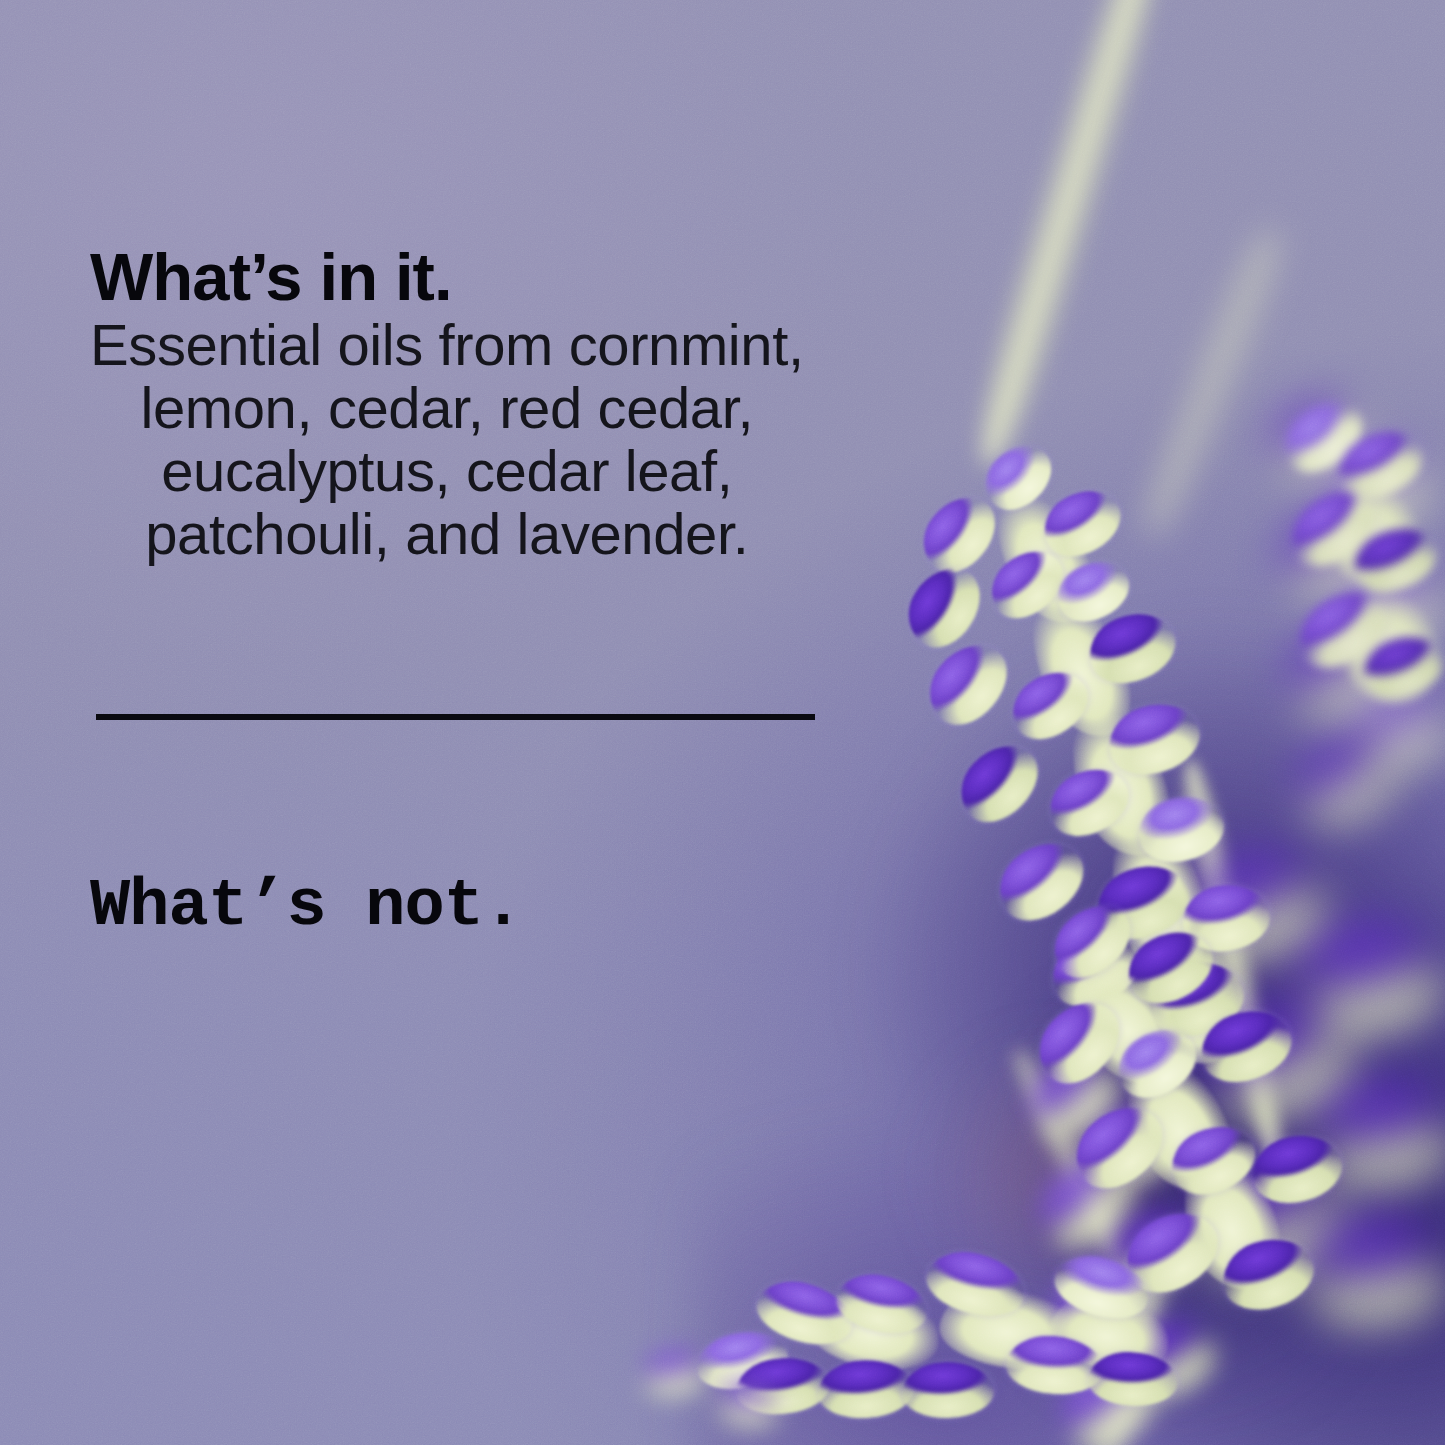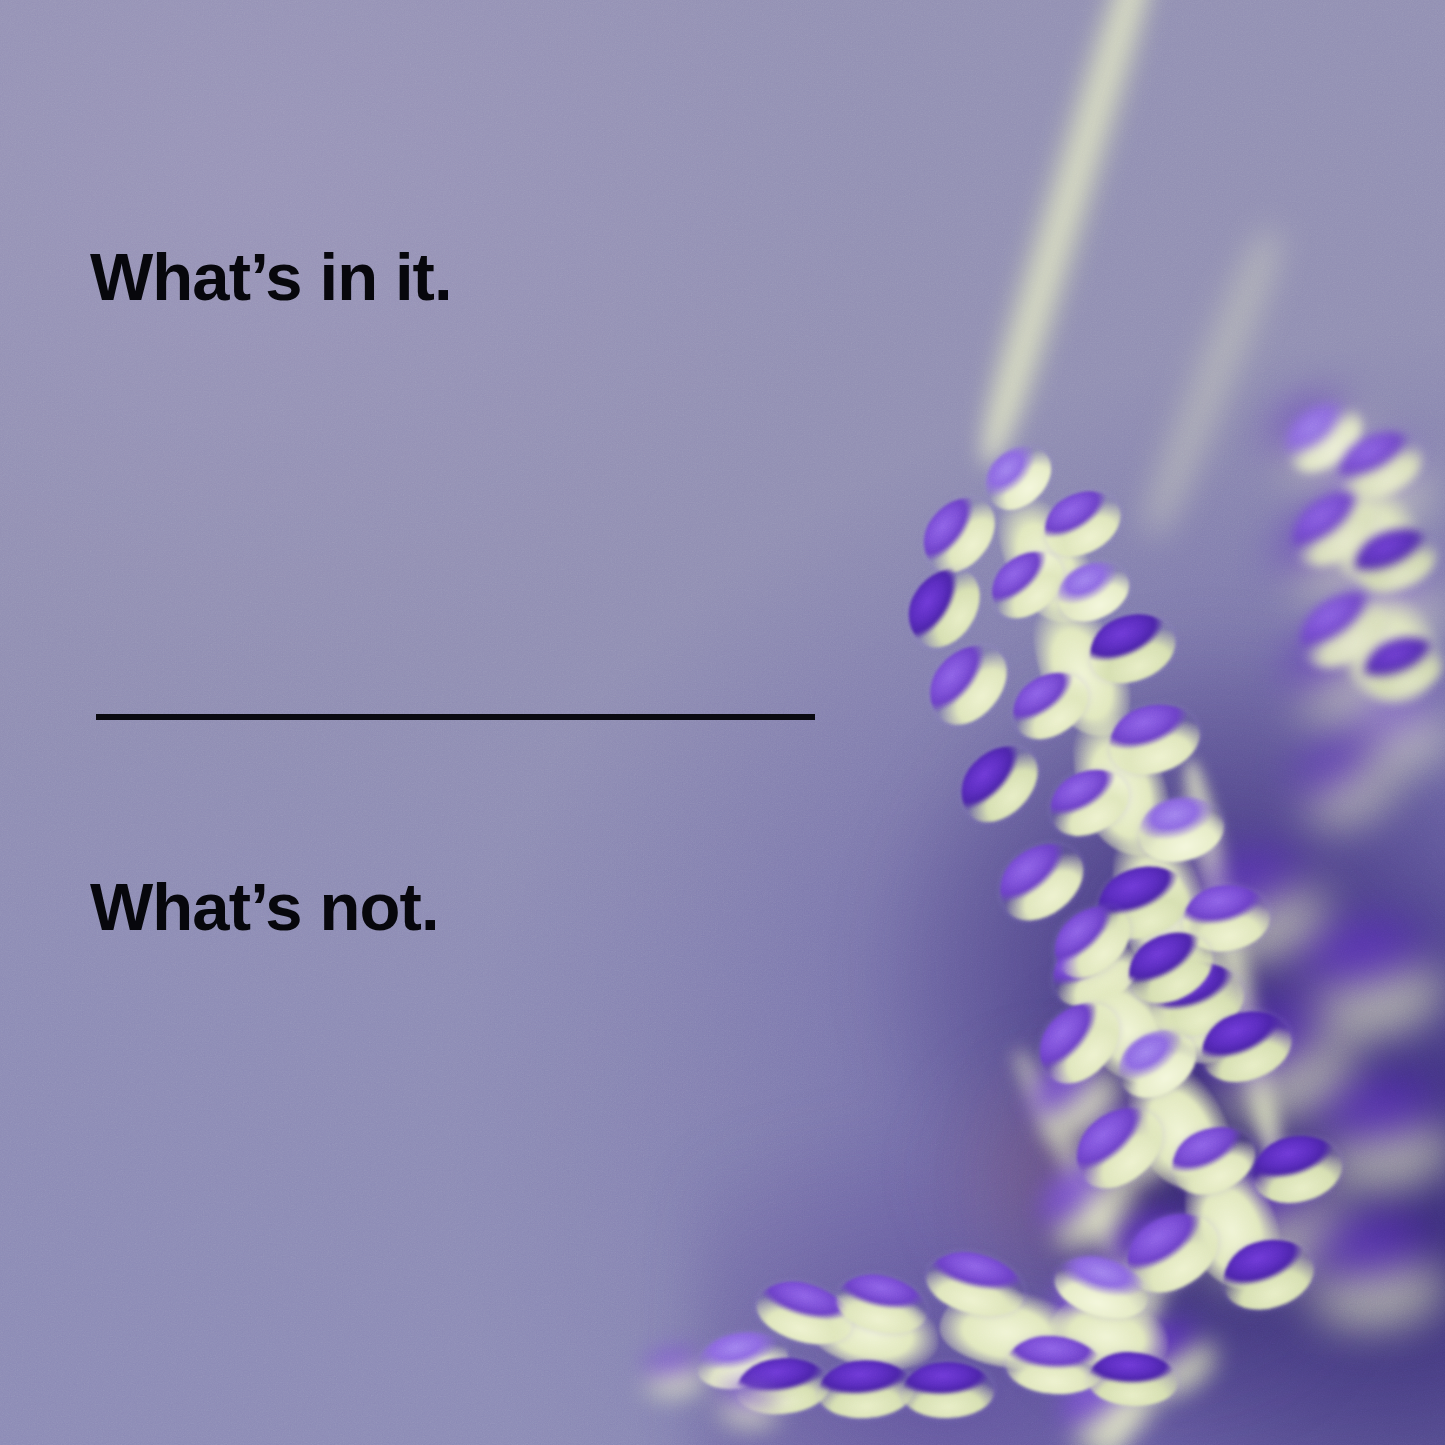--- a/index.html
+++ b/index.html
@@ -171,21 +171,21 @@
     position: absolute;
     left: 90px;
     font-weight: bold;
     font-size: 67px;
     line-height: 1;
     letter-spacing: -0.9px;
     color: #07070c;
     white-space: nowrap;
   }
   #heading-in-it  { top: 187px; }
-  #heading-not    { top: 817px; }
+  #heading-not    { top: 817px; font-family: Liberation Mono, monospace; }
 
   .body-text {
     position: absolute;
     left: 90px;
     font-size: 58px;
     line-height: 63px;
     letter-spacing: -0.4px;
     color: #15151c;
     white-space: pre-line;
     margin: 0;
@@ -330,20 +330,24 @@
       <feTurbulence type="fractalNoise" baseFrequency="0.85" numOctaves="3" stitchTiles="stitch"></feTurbulence>
       <feColorMatrix type="saturate" values="0.25"></feColorMatrix>
     </filter>
     <rect width="100%" height="100%" filter="url(#noiseFilter)"></rect>
   </svg>
 
   <div class="content">
 
     <h2 class="heading" id="heading-in-it">What’s in it.</h2>
 
+    <p class="body-text" id="body-in-it">Essential oils from cornmint,
+lemon, cedar, red cedar,
+eucalyptus, cedar leaf,
+patchouli, and lavender.</p>
 
     <div class="divider"></div>
 
     <h2 class="heading" id="heading-not">What’s not.</h2>
 
 
   </div>
 
 </div>
 

